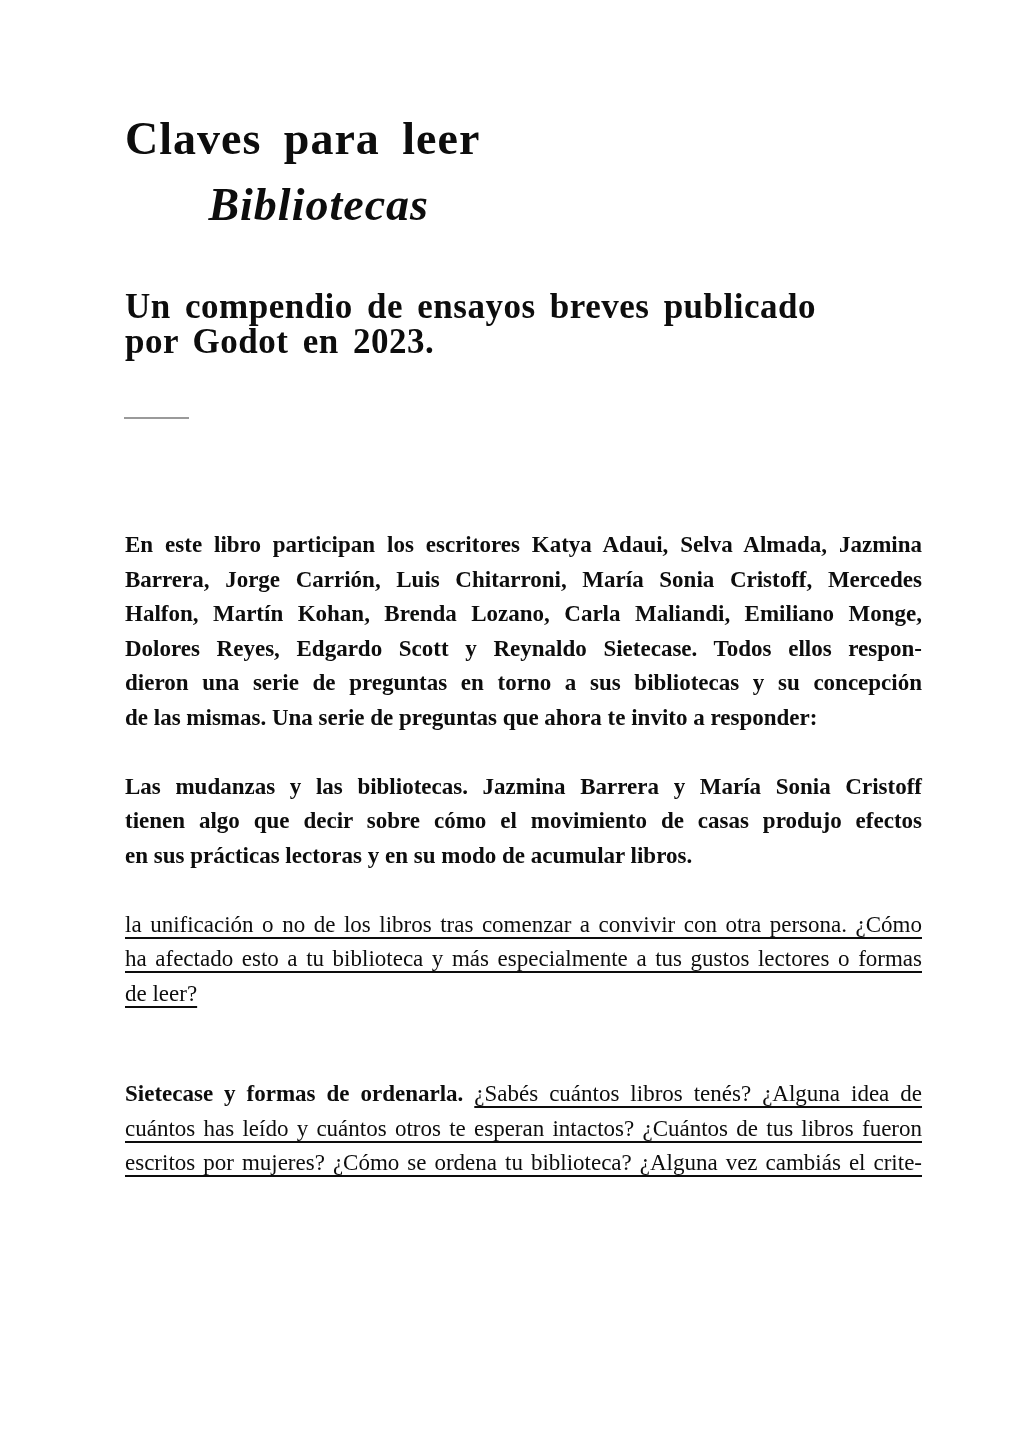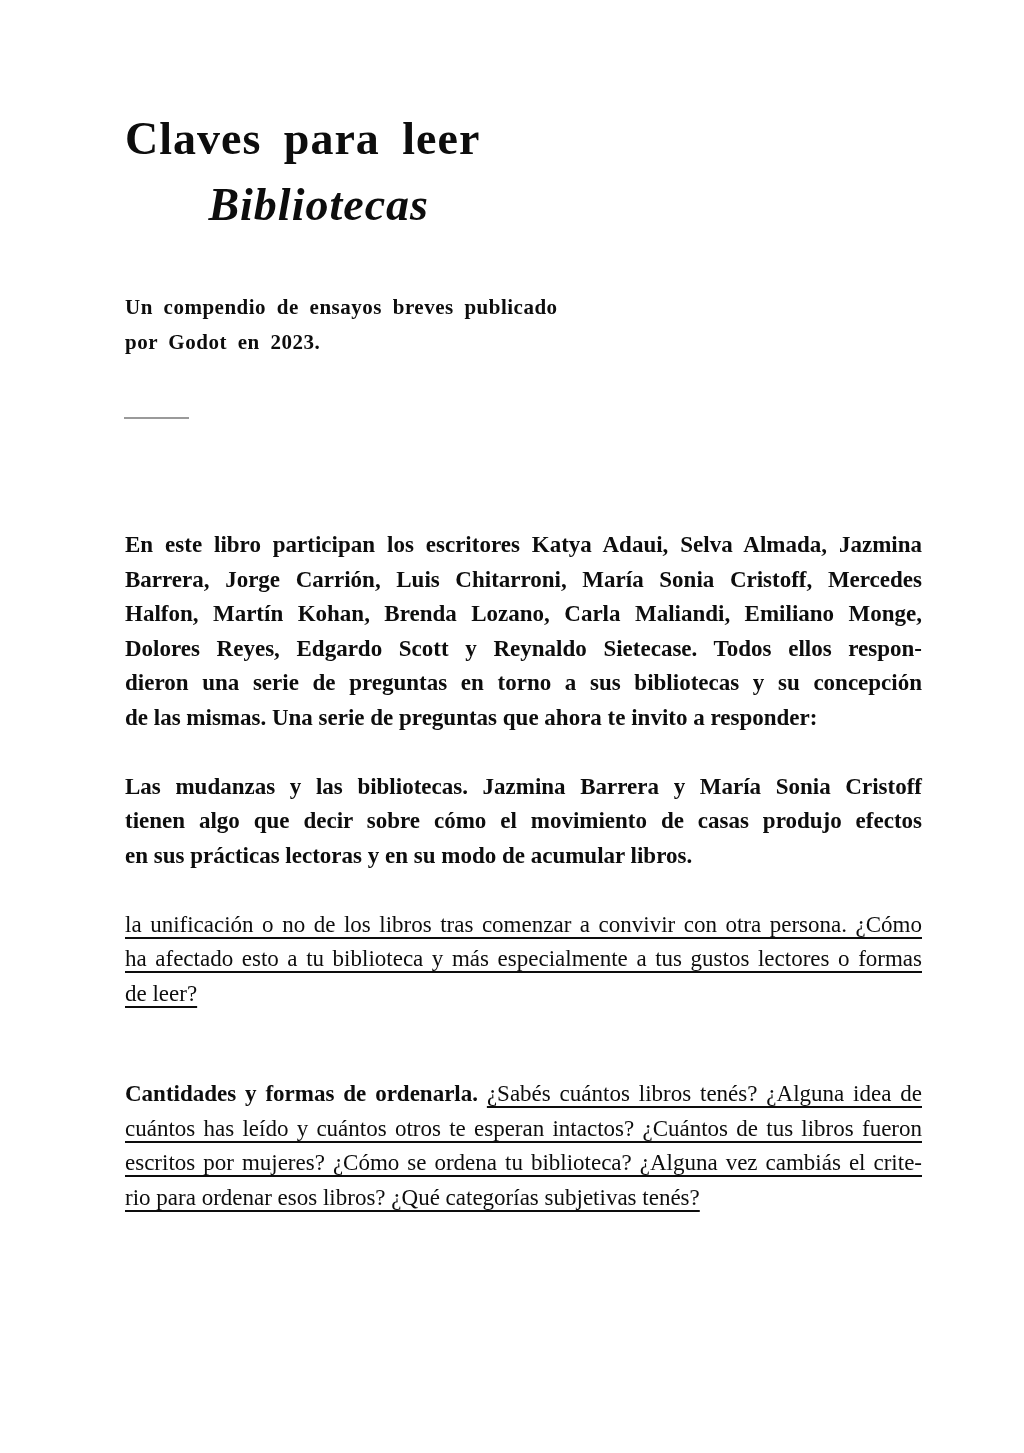--- a/index.html
+++ b/index.html
@@ -18,21 +18,21 @@
     position: absolute; top: 106px; left: 0;
     font-size: 46px; line-height: 66px; font-weight: 700;
     letter-spacing: 1px; word-spacing: 10px;
     white-space: nowrap;
     text-align: center;
   }
   .title .l2 { font-style: italic; margin-left: 32px; }
 
   .subtitle {
     position: absolute; top: 290px; left: 0;
-    font-size: 21px; line-height: 34.5px; font-weight: 700;
+    font-size: 35px; line-height: 34.5px; font-weight: 700;
     letter-spacing: 0.5px; word-spacing: 5px;
     white-space: nowrap;
   }
 
   .divider {
     position: absolute; top: 417px; left: -1px;
     width: 65px; height: 2px;
     background: #9a9a9a;
   }
 
@@ -85,20 +85,19 @@
         <div class="line">Las mudanzas y las bibliotecas. Jazmina Barrera y María Sonia Cristoff</div>
         <div class="line">tienen algo que decir sobre cómo el movimiento de casas produjo efectos</div>
         <div class="line last">en sus prácticas lectoras y en su modo de acumular libros.</div>
       </div>
       <div class="para underline">
         <div class="line"><span class="u">la unificación o no de los libros tras comenzar a convivir con otra persona. ¿Cómo</span></div>
         <div class="line"><span class="u">ha afectado esto a tu biblioteca y más especialmente a tus gustos lectores o formas</span></div>
         <div class="line last"><span class="u">de leer?</span></div>
       </div>
       <div class="para mixed">
-        <div class="line"><span class="b">Cantidades y formas de ordenarla.</span> <span class="u">¿Sabés cuántos libros tenés? ¿Alguna idea de</span></div>
+        <div class="line"><span class="b">Sietecase y formas de ordenarla.</span> <span class="u">¿Sabés cuántos libros tenés? ¿Alguna idea de</span></div>
         <div class="line"><span class="u">cuántos has leído y cuántos otros te esperan intactos? ¿Cuántos de tus libros fueron</span></div>
         <div class="line"><span class="u">escritos por mujeres? ¿Cómo se ordena tu biblioteca? ¿Alguna vez cambiás el crite-</span></div>
-        <div class="line last"><span class="u">rio para ordenar esos libros? ¿Qué categorías subjetivas tenés?</span></div>
       </div>
     </div>
 
 </div>
 
 </body></html>

